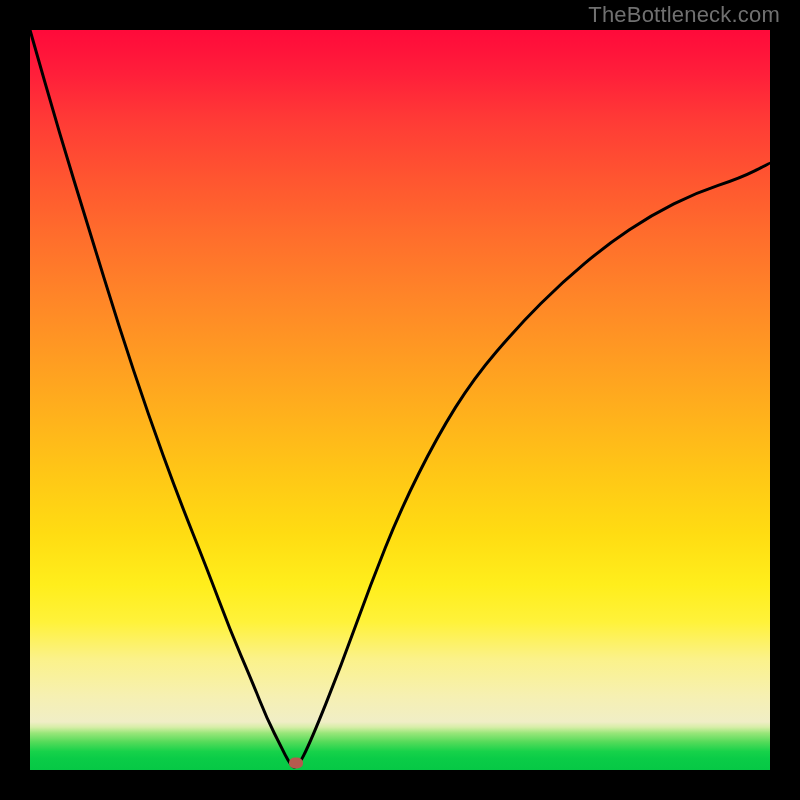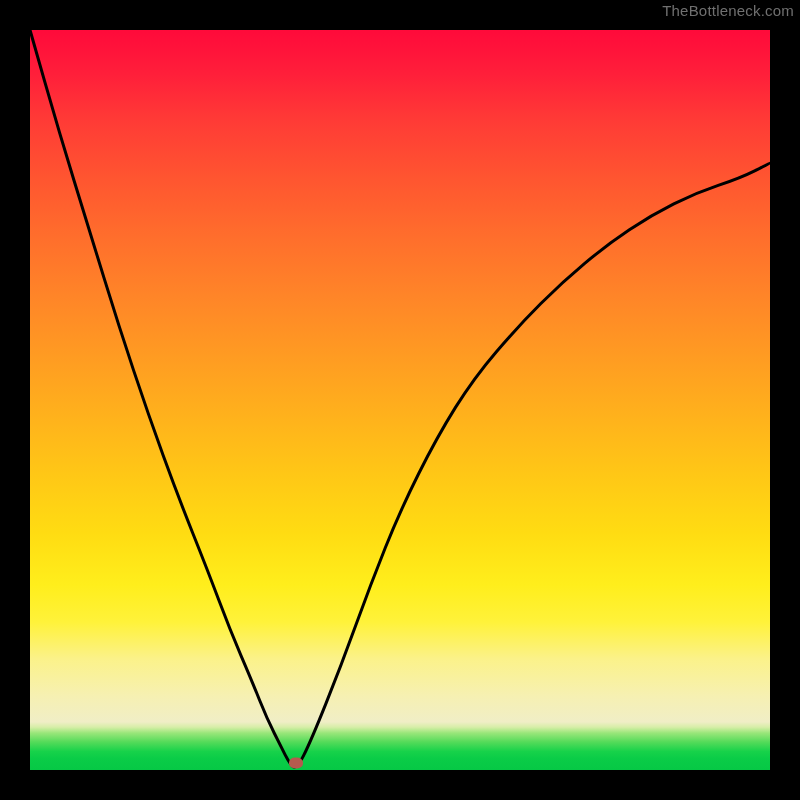--- a/index.html
+++ b/index.html
@@ -44,23 +44,23 @@
       #99e67a 95%,
       #55db5a 96.2%,
       #17d24a 97.5%,
       #0acc47 98.5%,
       #06c845 100%
     );
   }
   .watermark {
     position: absolute;
     top: 2px;
-    right: 6px;
+    right: 20px;
     font-family: Arial, Helvetica, sans-serif;
-    font-size: 15px;
+    font-size: 22px;
     color: #707070;
     font-weight: 400;
     letter-spacing: 0.2px;
   }
   svg.curve {
     position: absolute;
     left: 0;
     top: 0;
     width: 740px;
     height: 740px;

